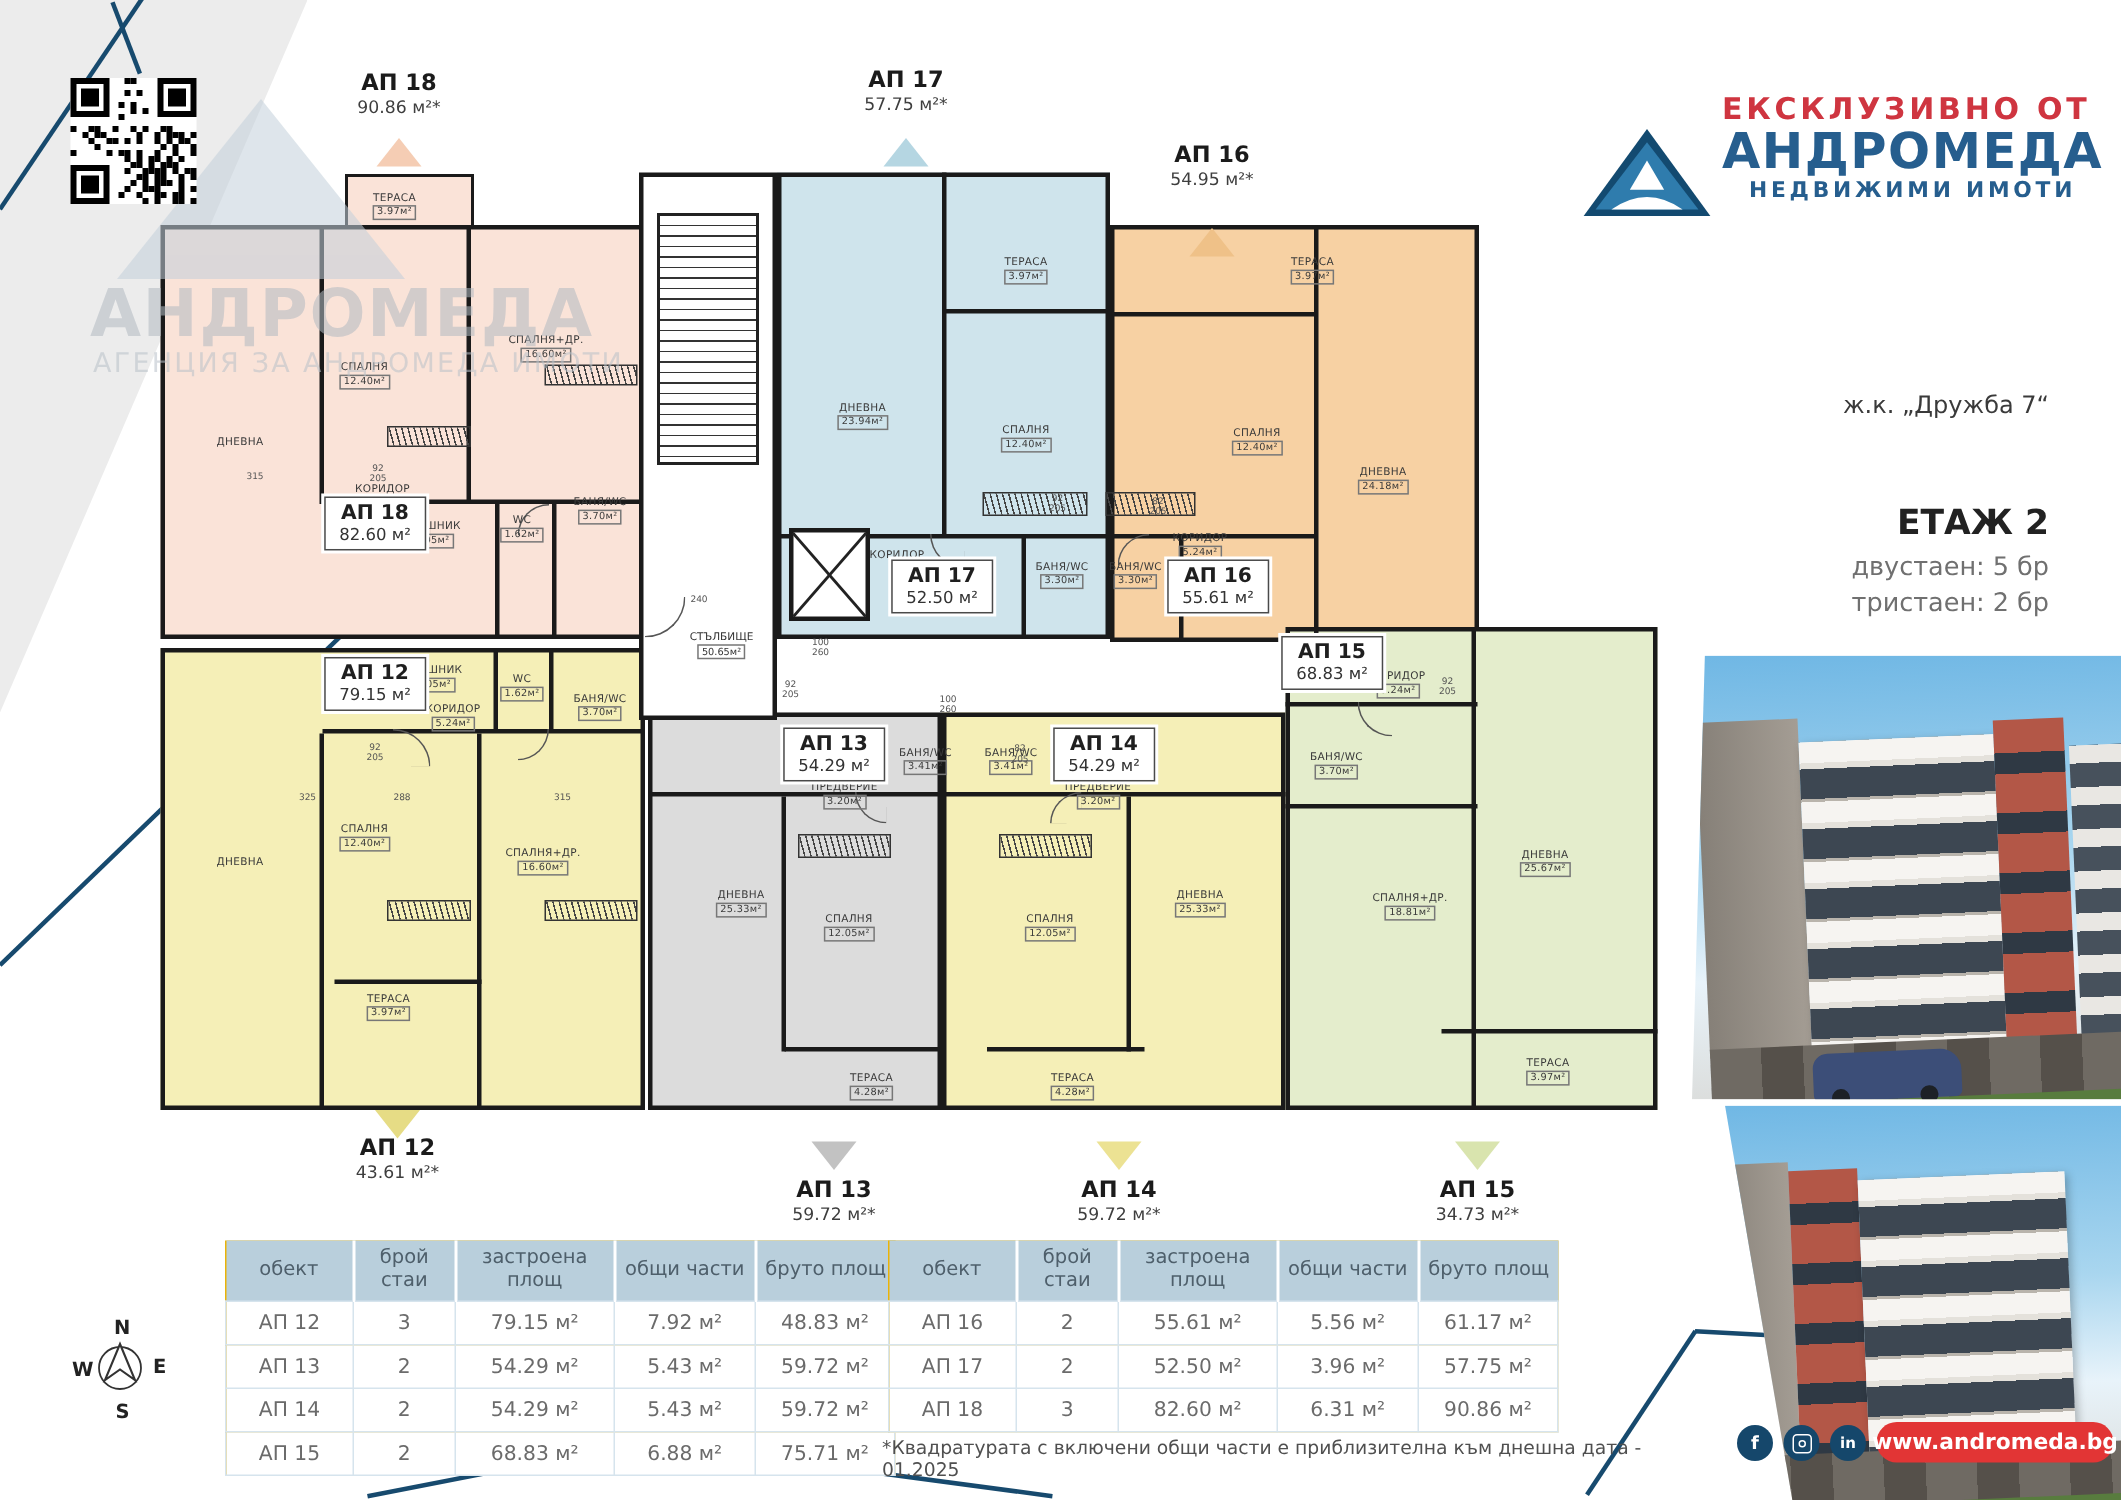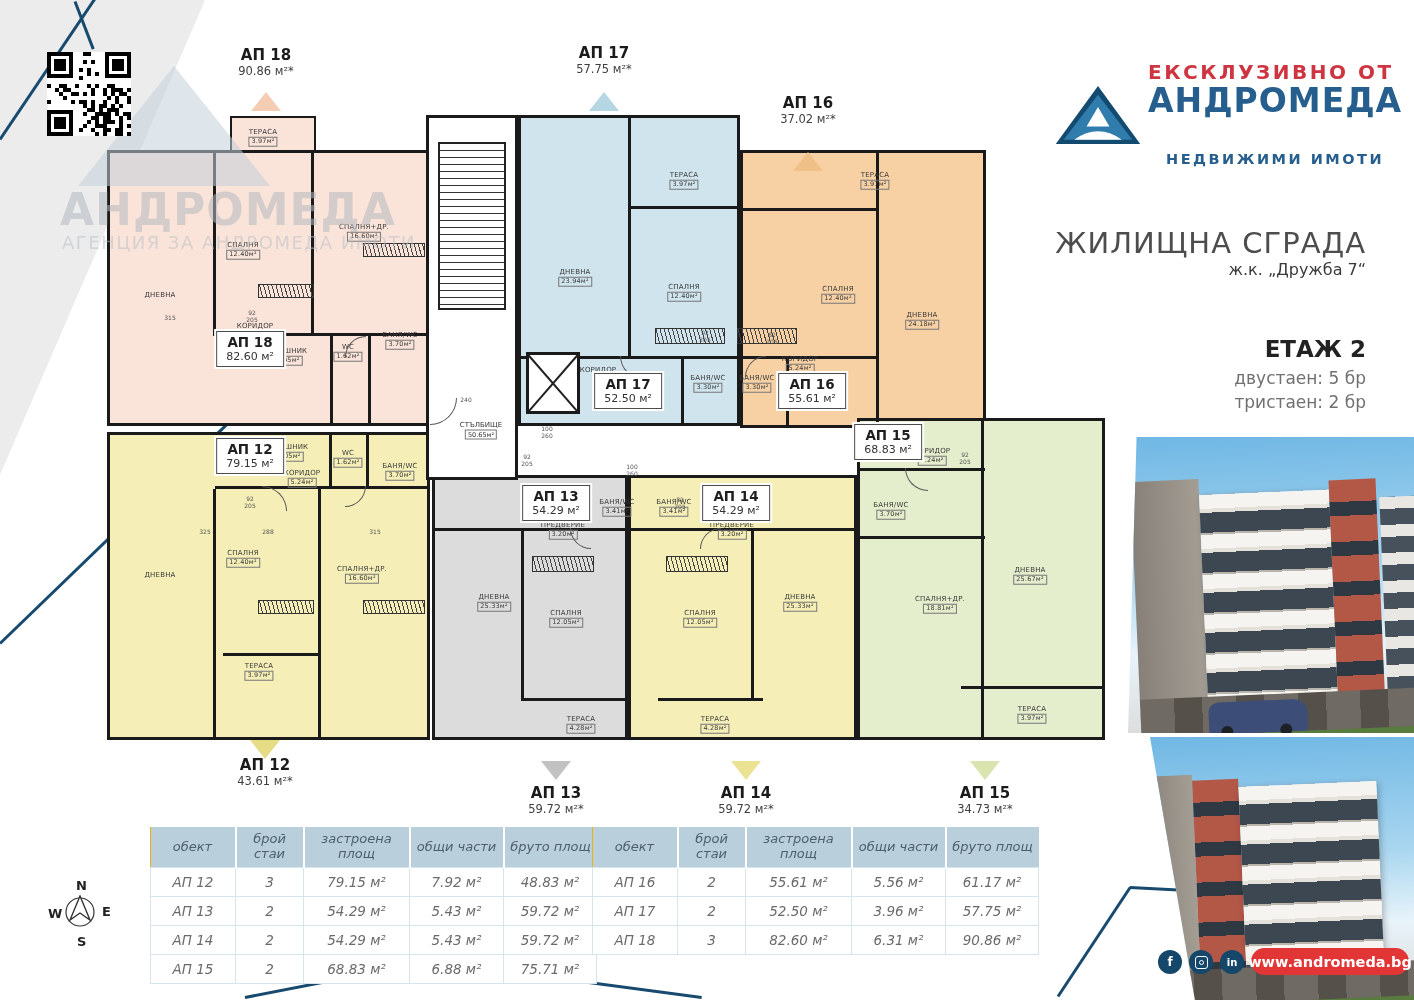--- a/index.html
+++ b/index.html
@@ -62,21 +62,21 @@
   .stair-label{position:absolute;transform:translate(-50%,-50%);text-align:center;z-index:5;
        font-size:7px;color:#333;white-space:nowrap;}
   .stair-label .ra{display:inline-block;border:1px solid #777;padding:0 2px;font-size:6.5px;margin-top:1px;}
   
   .exclusive{position:absolute;left:1148px;top:60px;width:222px;text-align:center;z-index:6;
        color:#cf3540;font-weight:bold;font-size:20px;letter-spacing:2.5px;white-space:nowrap;}
   .logo{position:absolute;left:1054px;top:84px;z-index:6;display:flex;align-items:flex-start;}
   .logo-tri{width:88px;height:62px;}
   .logo-text{margin-left:6px;}
   .logo-name{font-size:33px;font-weight:bold;color:#265e8e;letter-spacing:1px;line-height:1.05;}
-  .logo-sub{font-size:14.5px;font-weight:bold;color:#265e8e;letter-spacing:2.5px;text-align:center;margin-top:32px;}
+  .logo-sub{font-size:14.5px;font-weight:bold;color:#265e8e;letter-spacing:2.5px;text-align:center;}
   .btitle{position:absolute;right:48px;top:226px;font-size:29px;color:#4d4d4d;letter-spacing:1px;z-index:6;}
   .bloc{position:absolute;right:48px;top:260px;font-size:16px;color:#3a3a3a;z-index:6;}
   .floor{position:absolute;right:48px;top:336px;font-size:23px;font-weight:bold;color:#222;z-index:6;}
   .cnt1{position:absolute;right:48px;top:368px;font-size:17px;color:#707070;z-index:6;}
   .cnt2{position:absolute;right:48px;top:392px;font-size:17px;color:#707070;z-index:6;}
   
   .photo{position:absolute;overflow:hidden;z-index:1;}
   .photo1{left:1128px;top:437px;width:286px;height:296px;clip-path:polygon(3% 0,100% 0,100% 100%,0 100%);}
   .photo2{left:1150px;top:737px;width:264px;height:263px;clip-path:polygon(0 0,100% 0,100% 100%,17% 100%);}
   .ph-in{position:absolute;inset:-12px;transform:rotate(-2.5deg);
@@ -91,21 +91,21 @@
   .ph-right{position:absolute;left:86%;top:24%;width:16%;height:62%;
          background:repeating-linear-gradient(180deg,#e9e7e3 0 12px,#47515c 12px 28px);}
   .ph-base{position:absolute;left:6%;bottom:3%;width:92%;height:13%;
          background:repeating-linear-gradient(90deg,#6f6a63 0 34px,#55504a 34px 62px);}
   .ph-grass{position:absolute;left:0;bottom:0;width:100%;height:4%;background:#587c3e;}
   .ph-car{position:absolute;left:28%;bottom:4%;width:32%;height:10%;background:#3c4e78;
          border-radius:10px 14px 4px 4px;}
   .ph-car i{position:absolute;bottom:-4px;width:12px;height:12px;background:#1d2126;border-radius:50%;}
   .ph-car i.w1{left:12%;} .ph-car i.w2{left:72%;}
   
-  .spec-table{position:absolute;border-collapse:collapse;table-layout:fixed;width:418px;z-index:5;background:#eab308;font-style:italic;}
+  .spec-table{position:absolute;border-collapse:collapse;table-layout:fixed;width:418px;z-index:5;background:#eab308;}
   .t1{left:150px;top:827px;} .t2{left:592px;top:827px;}
   .spec-table th{background:#b9cfdc;color:#4e5f6b;font-weight:normal;font-size:13px;
         padding:5px 2px;border-left:2px solid #fff;line-height:1.15;height:30px;}
   .spec-table th:first-child{border-left:none;}
   .spec-table td{background:#fff;color:#6b6b6b;font-size:13.5px;text-align:center;
         padding:4px 2px;border:1px solid #d6e4ed;height:20px;}
   .spec-table th:nth-child(1){width:80px;} .spec-table th:nth-child(2){width:62px;}
   .spec-table th:nth-child(3){width:100px;} .spec-table th:nth-child(4){width:88px;}
   .spec-table th:nth-child(5){width:88px;}
   .footnote{position:absolute;left:588px;top:957px;width:530px;font-size:12.5px;color:#4f4f4f;z-index:5;}
@@ -312,21 +312,21 @@
       <div class="room" style="left: 838px; top: 294px; position: absolute;"><div>СПАЛНЯ</div><div class="ra">12.40м²</div></div>
       <div class="room" style="left: 922px; top: 320px; position: absolute;"><div>ДНЕВНА</div><div class="ra">24.18м²</div></div>
       <div class="room" style="left: 800px; top: 364px; position: absolute;"><div>КОРИДОР</div><div class="ra">5.24м²</div></div>
       <div class="room" style="left: 757px; top: 383px; position: absolute;"><div>БАНЯ/WC</div><div class="ra">3.30м²</div></div>
       <div class="inner-label" style="left: 812px; top: 391px; position: absolute;">
         <div class="t">АП 16</div>
         <div class="a">55.61 м²</div>
       </div>
       <div class="outer-label" style="left: 808px; top: 94px; position: absolute;">
         <div class="t">АП 16</div>
-        <div class="a">37.02 м²*</div>
+        <div class="a">54.95 м²*</div>
       </div>
       <div class="marker tri-up" style="left: 793px; top: 152px; position: absolute; border-bottom-color: rgb(239, 193, 136);"></div>
       <div class="region" style="left: 107px; top: 432px; width: 323px; height: 308px; position: absolute; background: rgb(245, 239, 183); z-index: 1;"></div>
       <div class="wallseg" style="left: 215px; top: 486px; width: 215px; height: 3px; position: absolute; z-index: 2;"></div>
       <div class="wallseg" style="left: 213px; top: 489px; width: 3px; height: 251px; position: absolute; z-index: 2;"></div>
       <div class="wallseg" style="left: 318px; top: 489px; width: 3px; height: 251px; position: absolute; z-index: 2;"></div>
       <div class="wallseg" style="left: 329px; top: 432px; width: 3px; height: 56px; position: absolute; z-index: 2;"></div>
       <div class="wallseg" style="left: 366px; top: 432px; width: 3px; height: 56px; position: absolute; z-index: 2;"></div>
       <div class="wallseg" style="left: 223px; top: 653px; width: 98px; height: 3px; position: absolute; z-index: 2;"></div>
       <div class="room" style="left: 302px; top: 478px; position: absolute;"><div>КОРИДОР</div><div class="ra">5.24м²</div></div>
@@ -460,21 +460,20 @@
       <polygon points="50,2 98,68 2,68" fill="#134a70"></polygon>
       <polygon points="50,12 89,63 11,63" fill="#2f7cad"></polygon>
       <polygon points="50,26 63,48 37,48" fill="#ffffff"></polygon>
       <path d="M23,63 Q50,44 77,63 Z" fill="#ffffff"></path>
     </svg>
     <div class="logo-text">
       <div class="logo-name">АНДРОМЕДА</div>
       <div class="logo-sub">НЕДВИЖИМИ ИМОТИ</div>
     </div>
   </div>
-  <div class="btitle">ЖИЛИЩНА СГРАДА</div>
   <div class="bloc">ж.к. „Дружба 7“</div>
   <div class="floor">ЕТАЖ 2</div>
   <div class="cnt1">двустаен: 5 бр</div>
   <div class="cnt2">тристаен: 2 бр</div>
 
   <div class="photo photo1">
     <div class="ph-in">
       <div class="ph-side"></div>
         <div class="ph-main"></div>
         <div class="ph-brick"></div>
@@ -565,20 +564,21 @@
         </tr>
         <tr>
           <td>АП 18</td>
           <td>3</td>
           <td>82.60 м²</td>
           <td>6.31 м²</td>
           <td>90.86 м²</td>
         </tr>
       </tbody>
     </table>
+  <div class="footnote">*Квадратурата с включени общи части е приблизителна към днешна дата - 01.2025</div>
 
   <div class="compass">
     <span class="cN">N</span>
     <span class="cE">E</span>
     <span class="cS">S</span>
     <span class="cW">W</span>
     <svg width="40" height="40" viewBox="0 0 40 40">
       <circle cx="20" cy="20" r="14" fill="none" stroke="#333" stroke-width="1.2"></circle>
       <path d="M20 4 L30 28 L20 21 L10 28 Z" fill="#fff" stroke="#333" stroke-width="1.4"></path>
     </svg>

